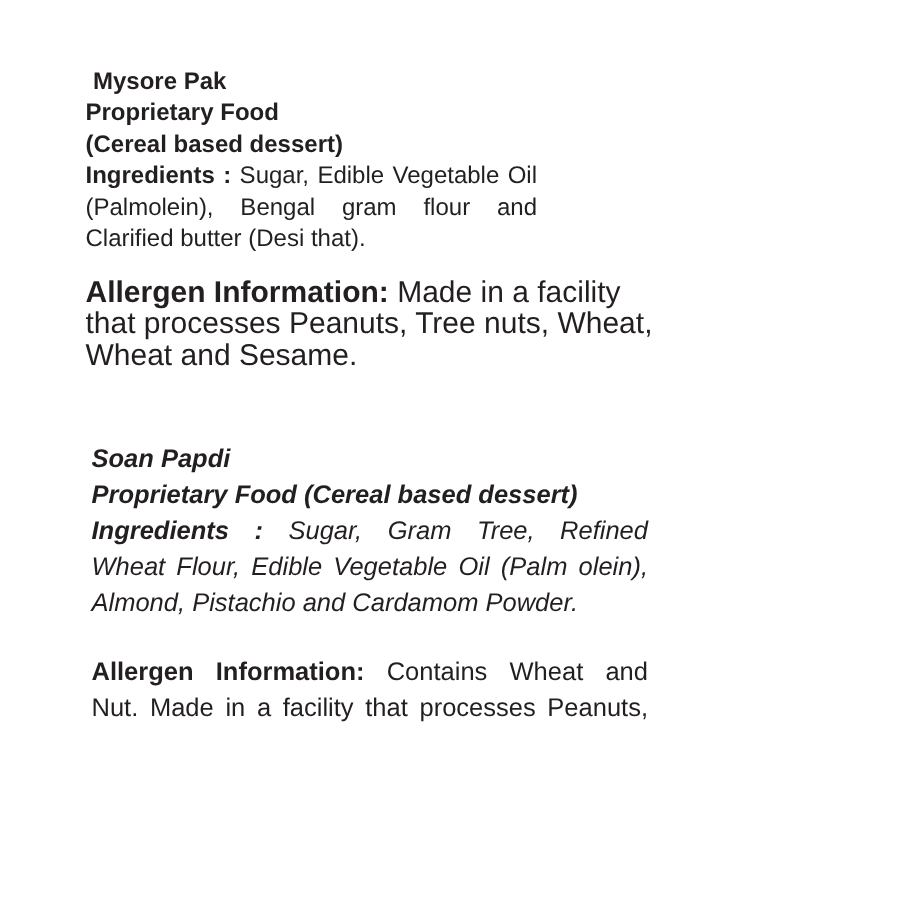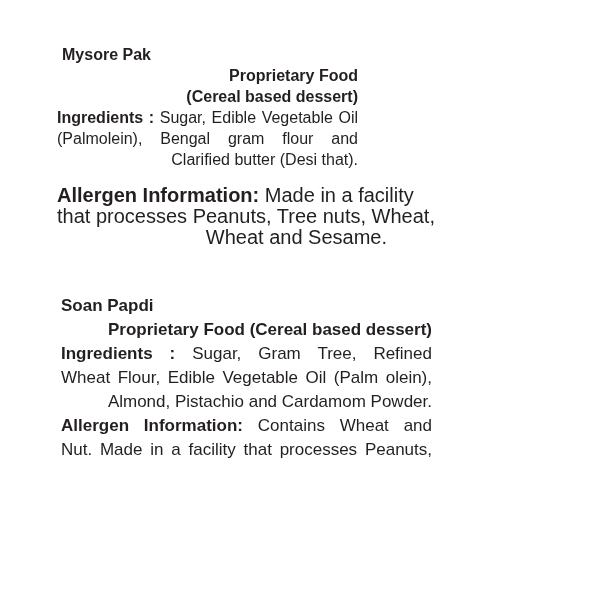--- a/index.html
+++ b/index.html
@@ -34,36 +34,38 @@
     width: 330px;
   }
 
   
   .s2 {
     margin-top: 46px;
     margin-left: 4px;
     font-size: 17px;
     line-height: 24px;
     width: 371px;
+    font-style: italic;
   }
   
   .a2 {
+    margin-top: 22px;
     margin-left: 4px;
     font-size: 17px;
     line-height: 24px;
     width: 371px;
   }
 
   h2.title {
     font-size: inherit;
     line-height: inherit;
     margin: 0;
     font-weight: 700;
   }
-  .line { white-space: nowrap; text-align: right; }
+  .line { white-space: nowrap; }
   
   .fill {
     white-space: normal;
     text-align: justify;
     text-align-last: justify;
   }
 </style>
 </head>
 <body>
 

